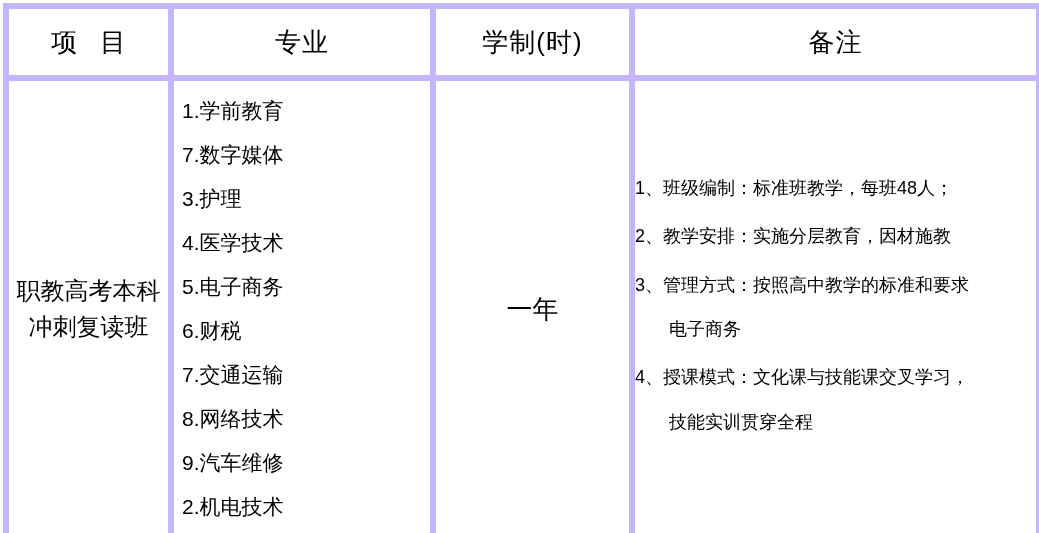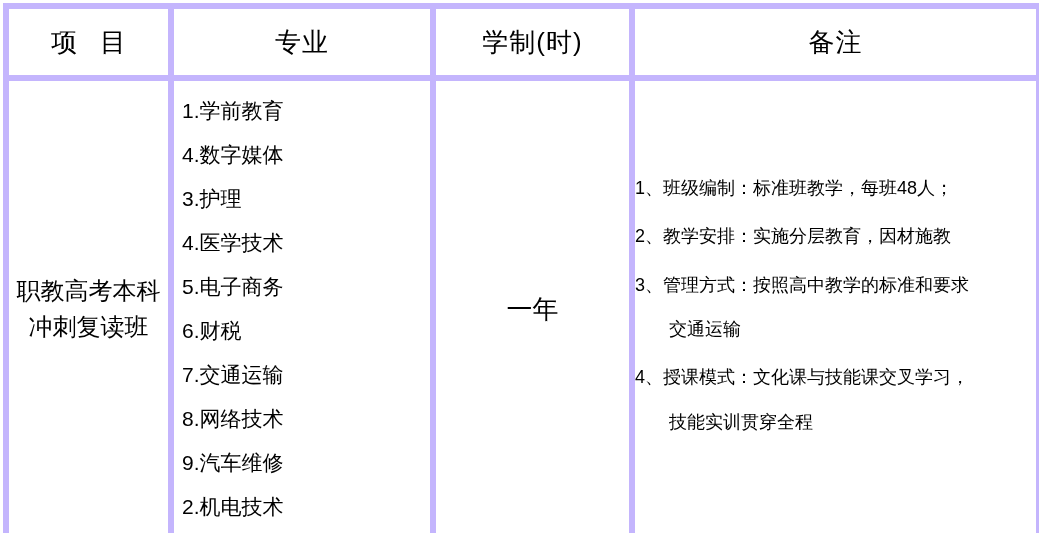--- a/index.html
+++ b/index.html
@@ -132,21 +132,21 @@
     </thead>
     <tbody>
       <tr>
         <td class="cell-project">
           <span>职教高考本科</span>
           <span class="line2">冲刺复读班</span>
         </td>
         <td class="cell-majors">
           <ol>
             <li>1.学前教育</li>
-            <li>4.数字媒体</li>
+            <li>7.数字媒体</li>
             <li>3.护理</li>
             <li>4.医学技术</li>
             <li>5.电子商务</li>
             <li>6.财税</li>
             <li>7.交通运输</li>
             <li>8.网络技术</li>
             <li>9.汽车维修</li>
             <li>2.机电技术</li>
           </ol>
         </td>
@@ -155,21 +155,21 @@
         </td>
         <td class="cell-remarks">
           <p class="note">
             <span>1、班级编制：标准班教学，每班48人；</span>
           </p>
           <p class="note">
             <span>2、教学安排：实施分层教育，因材施教</span>
           </p>
           <p class="note">
             <span>3、管理方式：按照高中教学的标准和要求</span>
-            <span class="cont">交通运输</span>
+            <span class="cont">电子商务</span>
           </p>
           <p class="note">
             <span>4、授课模式：文化课与技能课交叉学习，</span>
             <span class="cont">技能实训贯穿全程</span>
           </p>
         </td>
       </tr>
     </tbody>
   </table>
 </div>

